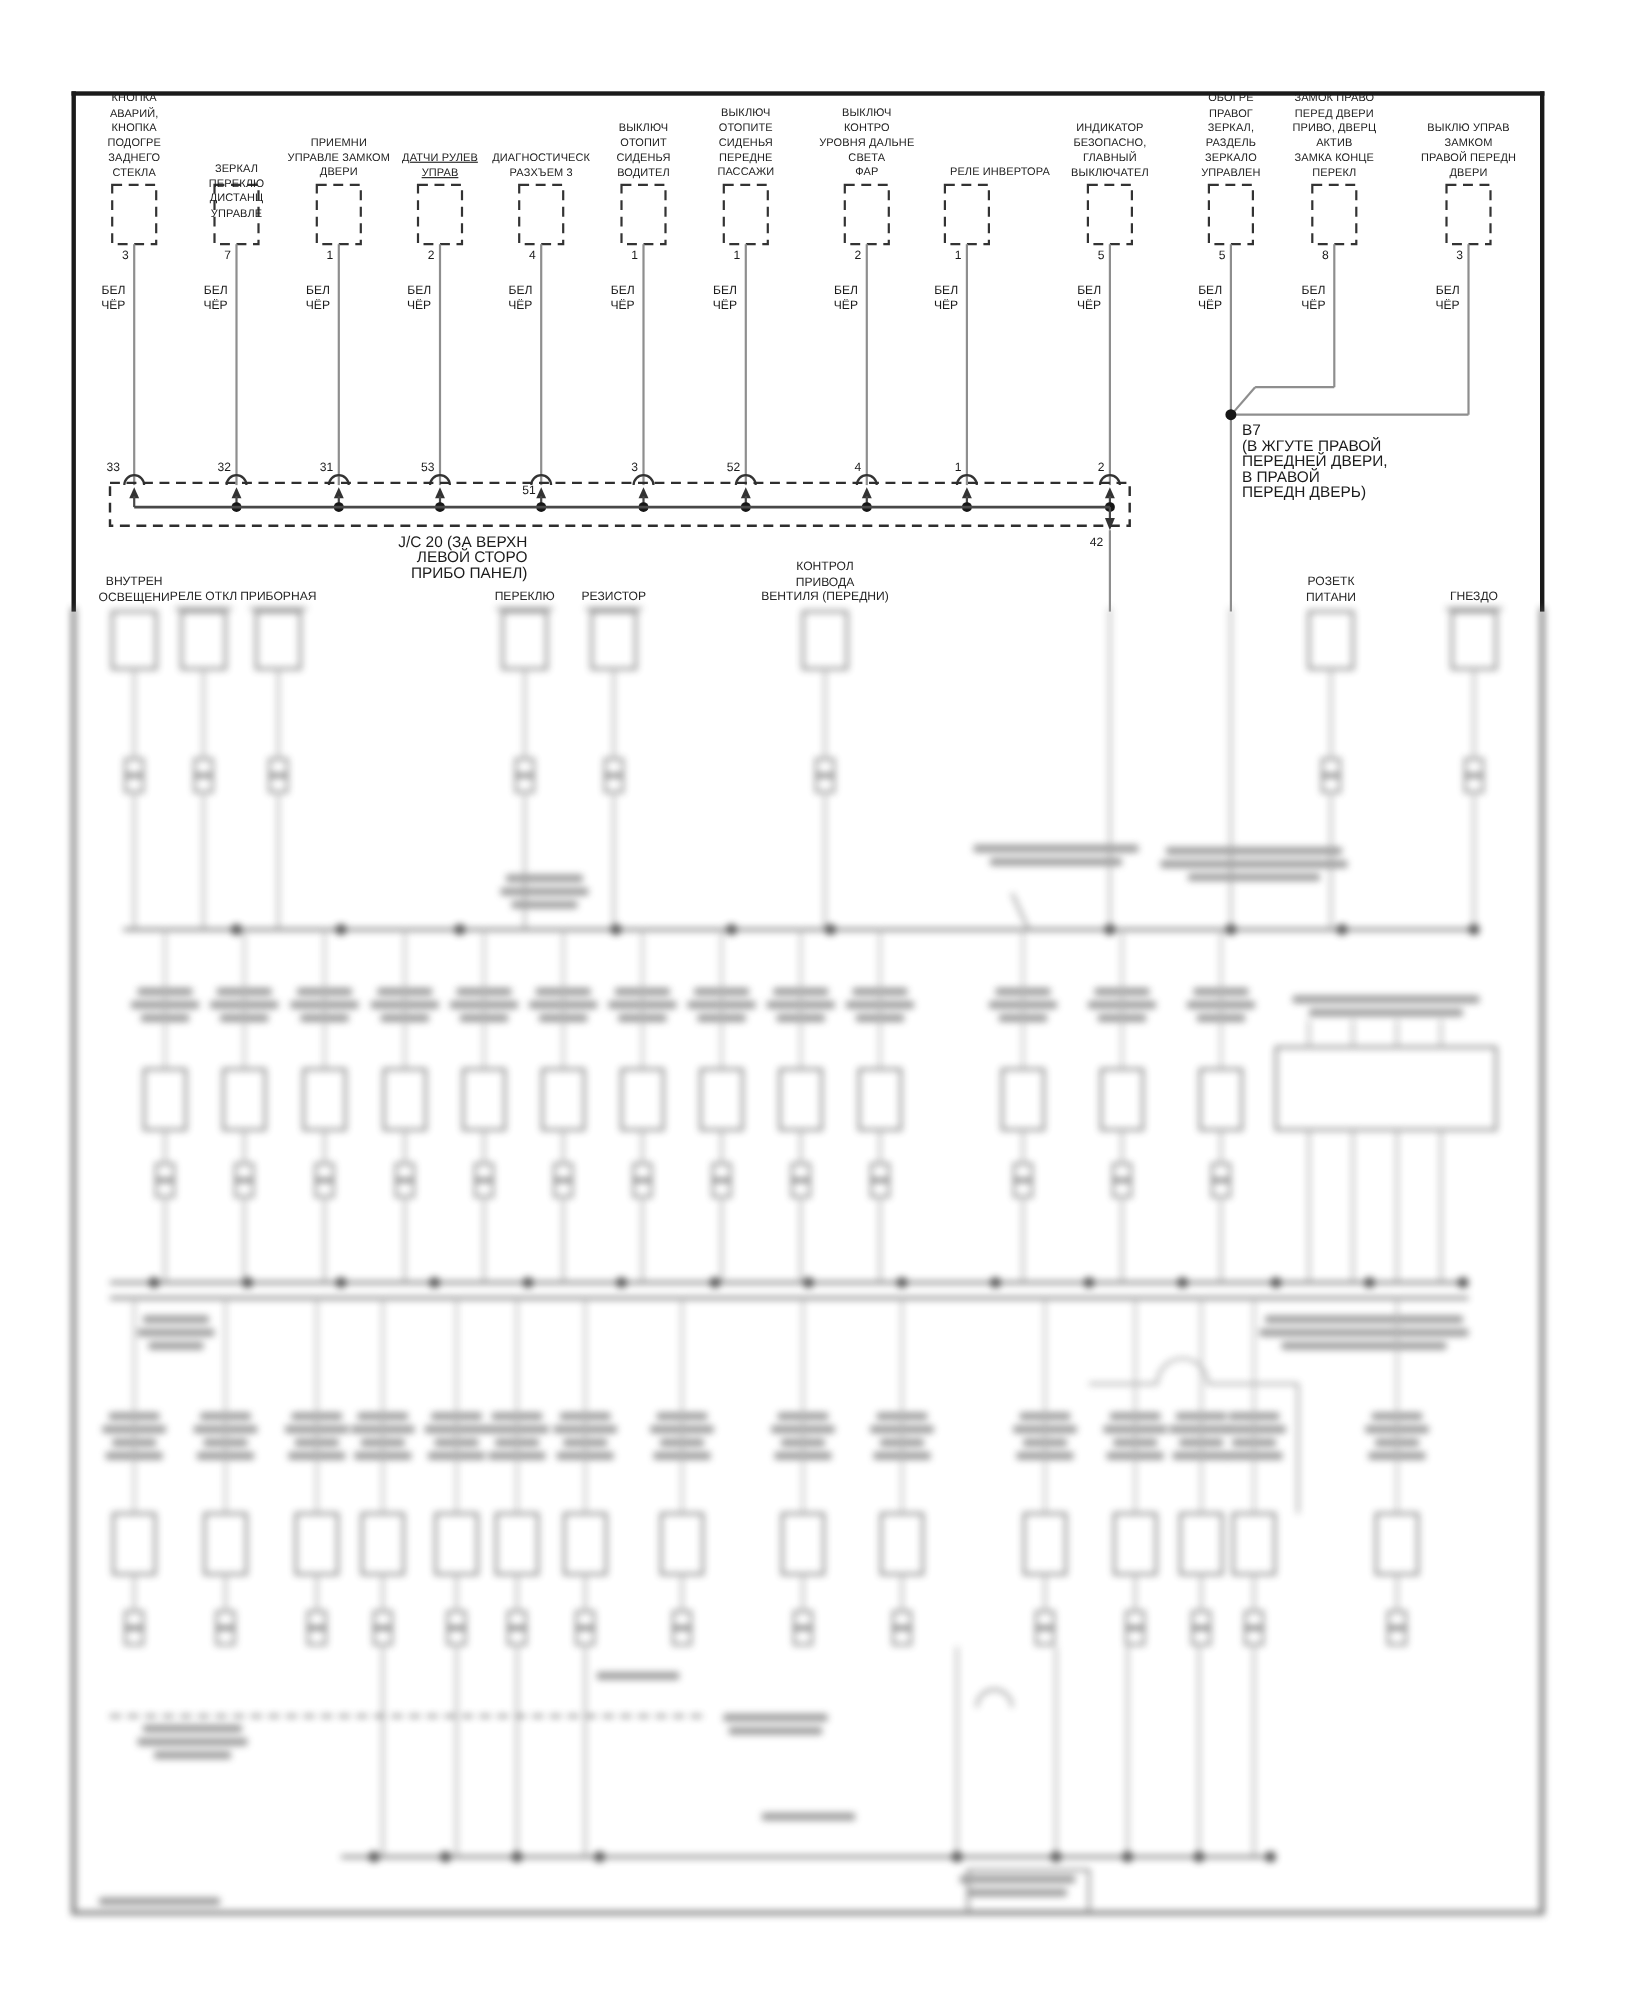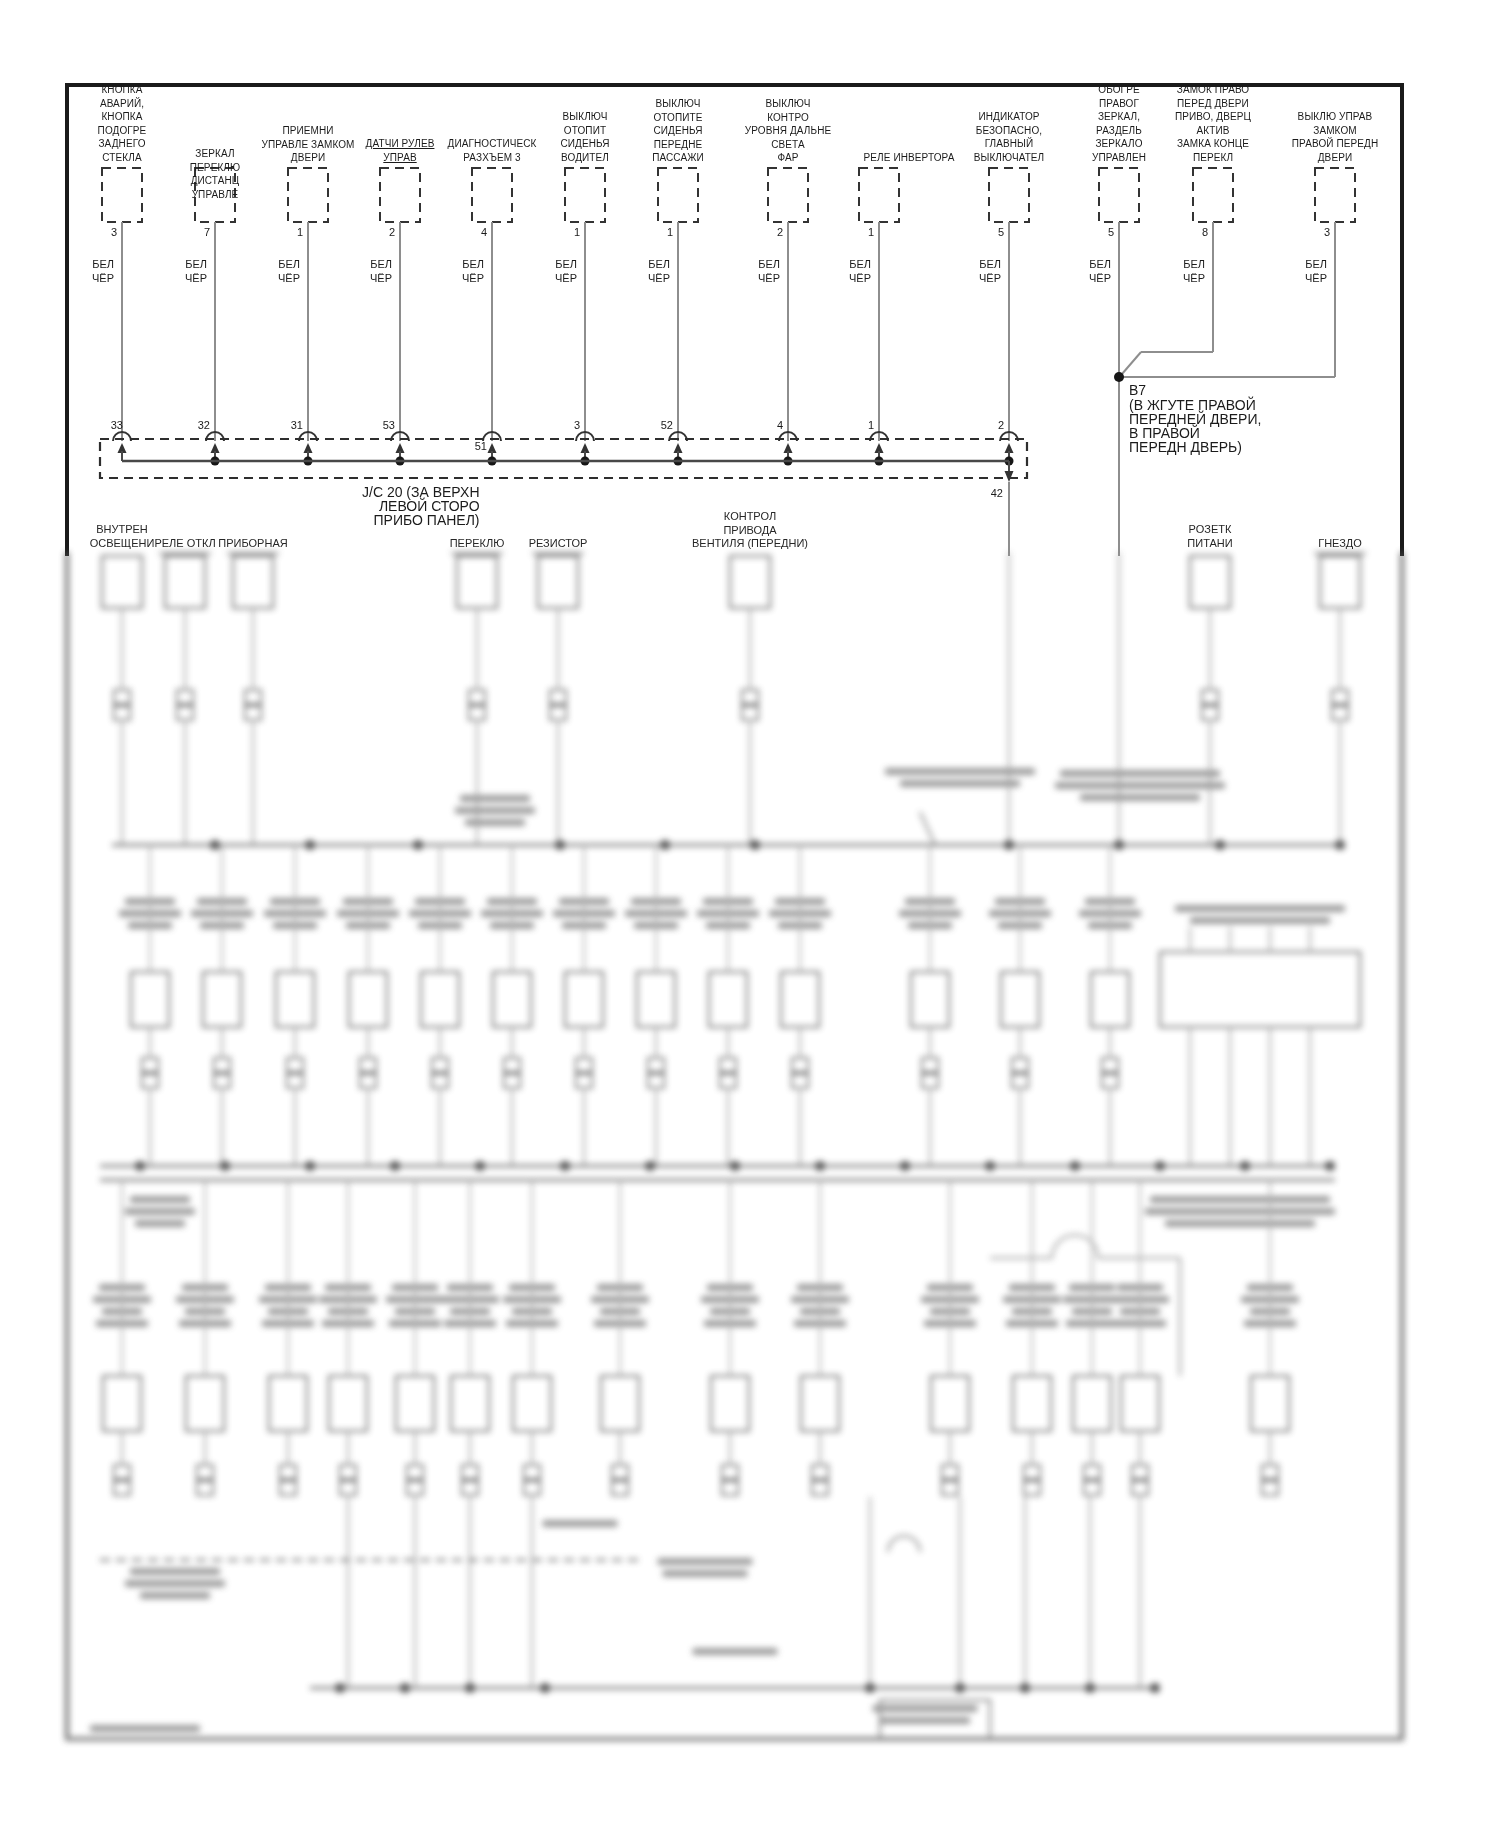--- a/index.html
+++ b/index.html
@@ -514,21 +514,21 @@
 ПЕРЕДН ДВЕРЬ)</div>
   <div class="clabel" style="left:122px;top:164px;">КНОПКА
 АВАРИЙ,
 КНОПКА
 ПОДОГРЕ
 ЗАДНЕГО
 СТЕКЛА</div>
       <div class="rnum" style="left:117px;top:226px;">3</div>
       <div class="rnum" style="left:114px;top:258px;">БЕЛ
 ЧЁР</div>
-      <div class="rnum" style="left:123px;top:419px;">33</div>
+      <div class="rnum" style="left:109px;top:419px;">33</div>
       <div class="clabel" style="left:215px;top:164px;margin-top:37px;">ЗЕРКАЛ
 ПЕРЕКЛЮ
 ДИСТАНЦ
 УПРАВЛЕ</div>
       <div class="rnum" style="left:210px;top:226px;">7</div>
       <div class="rnum" style="left:207px;top:258px;">БЕЛ
 ЧЁР</div>
       <div class="rnum" style="left:210px;top:419px;">32</div>
       <div class="clabel" style="left:308px;top:164px;">ПРИЕМНИ
 УПРАВЛЕ ЗАМКОМ

